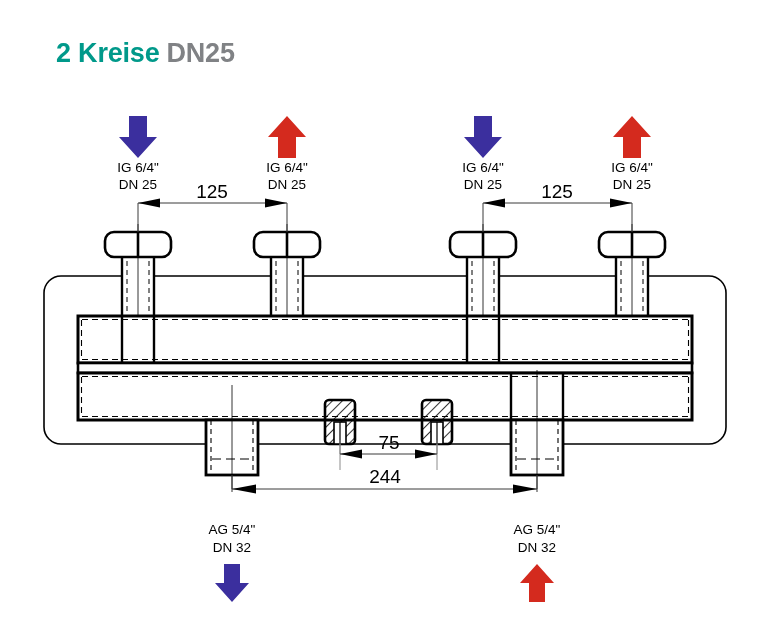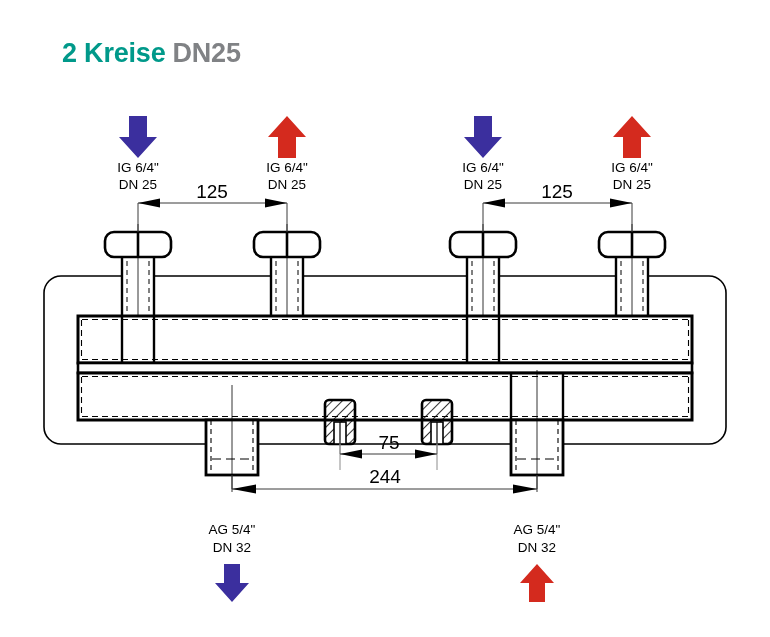--- a/index.html
+++ b/index.html
@@ -16,21 +16,21 @@
     position: relative;
   }
   #root {
     position: relative;
     width: 770px;
     height: 637px;
     background: #ffffff;
   }
   .title {
     position: absolute;
-    left: 62px;
+    left: 56px;
     top: 38px;
     font-size: 27px;
     font-weight: bold;
     letter-spacing: -0.2px;
     white-space: nowrap;
   }
   .title .t-main { color: #00998a; }
   .title .t-sub  { color: #808285; margin-left: 7px; }
   svg.drawing {
     position: absolute;

